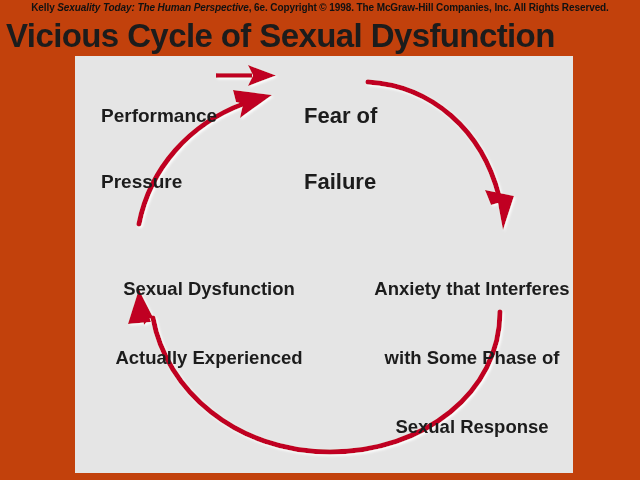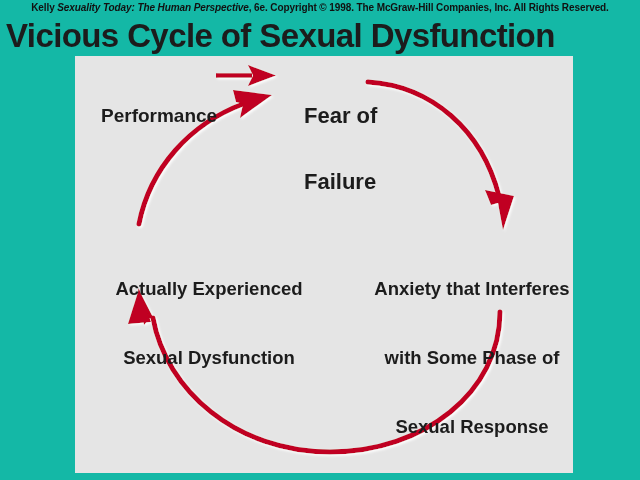--- a/index.html
+++ b/index.html
@@ -15,21 +15,21 @@
     overflow: hidden;
     font-family: "Liberation Sans", sans-serif;
     color: #1a1a1a;
   }
 
   #stage {
     position: absolute;
     left: 0; top: 0;
     width: 640px;
     height: 480px;
-    background: #14b8a6;
+    background: #c2410c;
   }
 
   
   .credit-line {
     position: absolute;
     left: 0;
     top: 2px;
     width: 640px;
     text-align: center;
     font-family: "Liberation Sans", sans-serif;
@@ -163,31 +163,32 @@
     </g>
 
     <g filter="url(#whiteGlow)">
       <path d="M 139,224 C 150,168 190,124 243,104" fill="none" stroke="#C00020" stroke-width="5" stroke-linecap="round"></path>
       <polygon points="233,90 272,95 240,118 243,104 236,102" fill="#C00020"></polygon>
     </g>
   </svg>
 
   <div class="node-label node-performance-pressure">
     <span class="line">Performance</span>
+    <span class="line">Pressure</span>
   </div>
 
   <div class="node-label node-fear-of-failure">
     <span class="line">Fear of</span>
     <span class="line">Failure</span>
   </div>
 
   <div class="node-label node-anxiety">
     <span class="line">Anxiety that Interferes</span>
     <span class="line">with Some Phase of</span>
     <span class="line">Sexual Response</span>
   </div>
 
   <div class="node-label node-sexual-dysfunction">
+    <span class="line">Sexual Dysfunction</span>
     <span class="line">Actually Experienced</span>
-    <span class="line">Sexual Dysfunction</span>
   </div>
 
 </div>
 
 </body></html>

